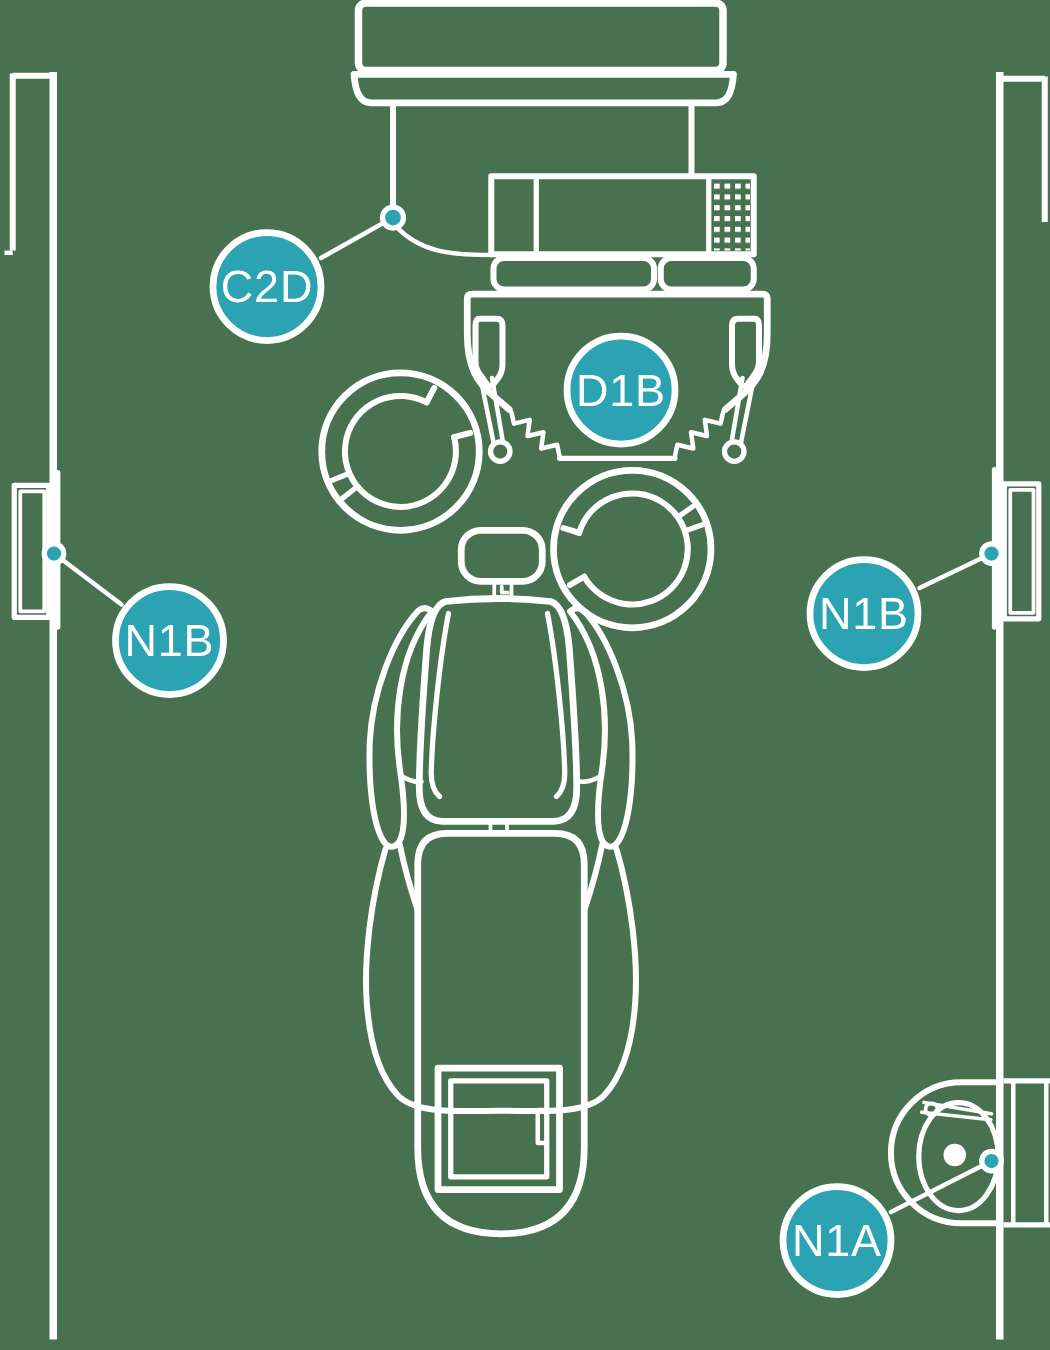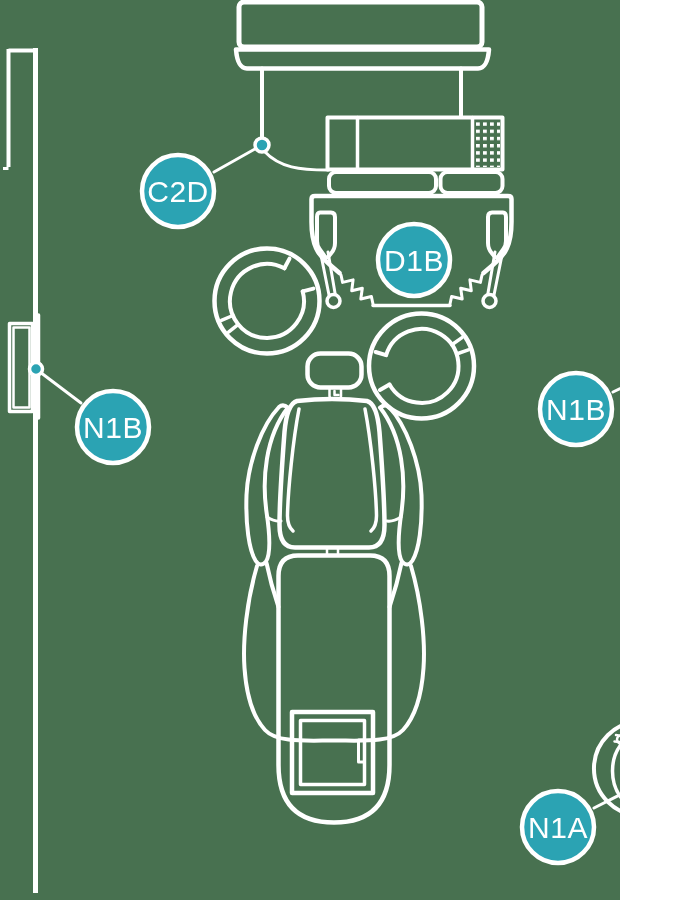--- a/index.html
+++ b/index.html
@@ -1,19 +1,19 @@
 <!DOCTYPE html>
 <html style="--background: #487150; --line: #ffffff; --accent: #2ba3b3;"><head>
 <meta charset="utf-8">
 <style>
   html,body { margin:0; padding:0; }
   body { font-family:"Liberation Sans", sans-serif; }
   .stage {
     position:relative;
-    width:620px; height:900px;
+    width:700px; height:900px;
     background: var(--background, #487150);
     overflow:hidden;
   }
   svg.plan { position:absolute; left:0; top:0; }
 
   
   .ln { fill:none; stroke:var(--line,#fff); stroke-linecap:round; stroke-linejoin:round; }
   .s5  { stroke-width:5; }
   .s45 { stroke-width:4.5; }
   .s4  { stroke-width:4; }

